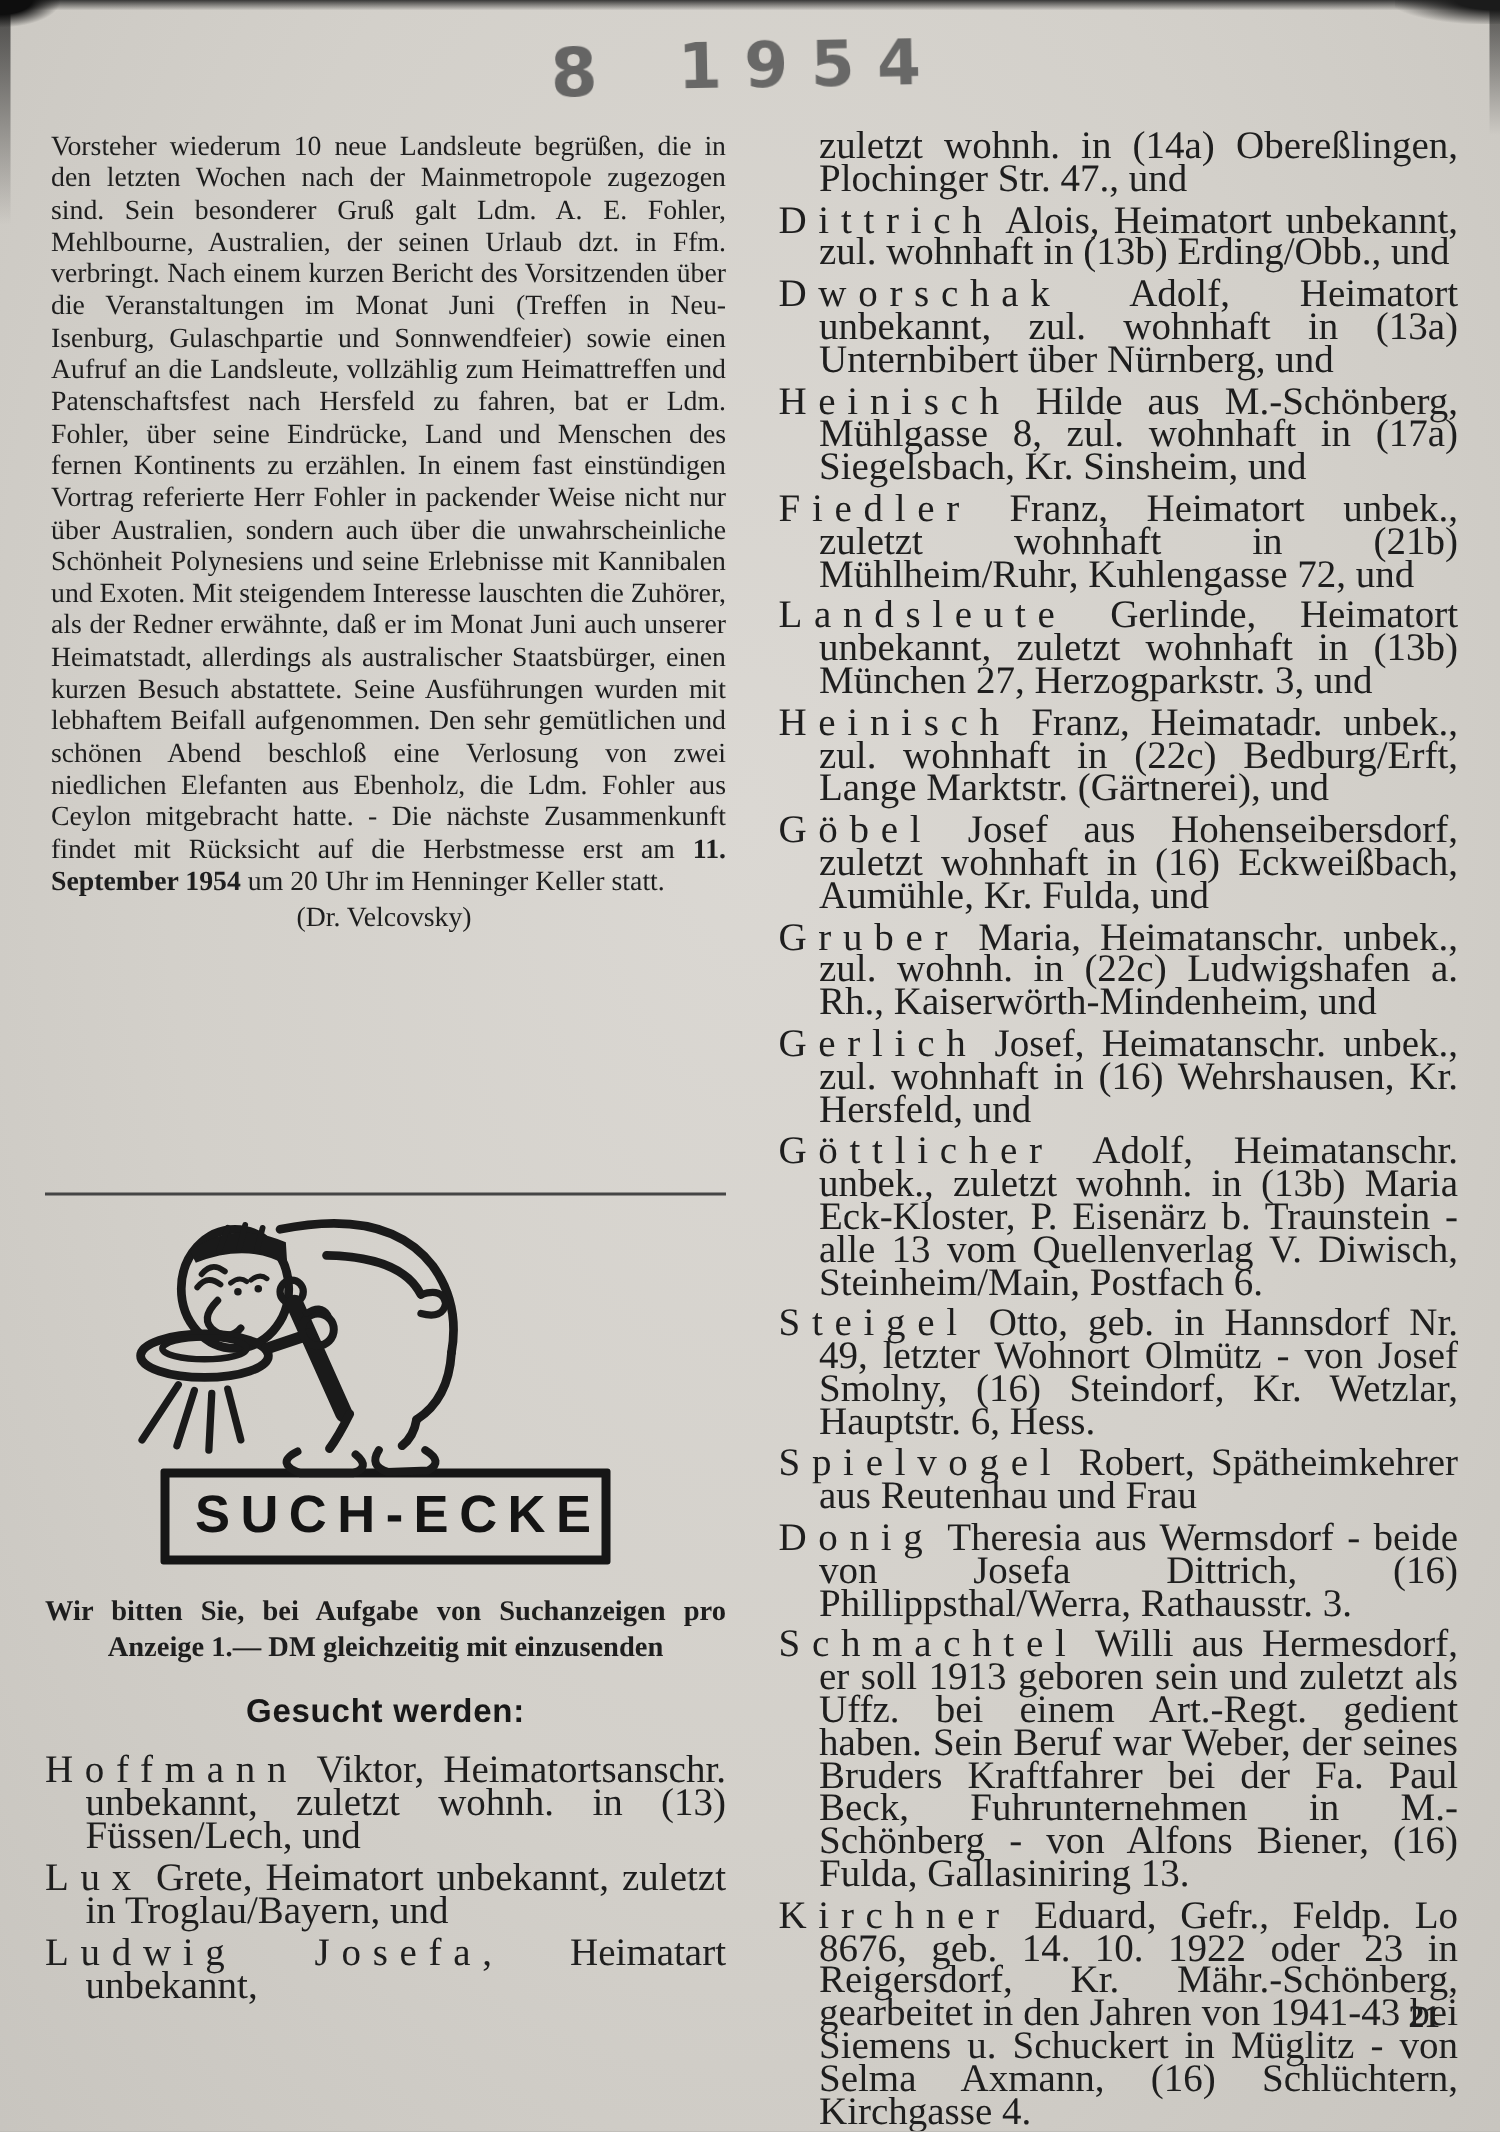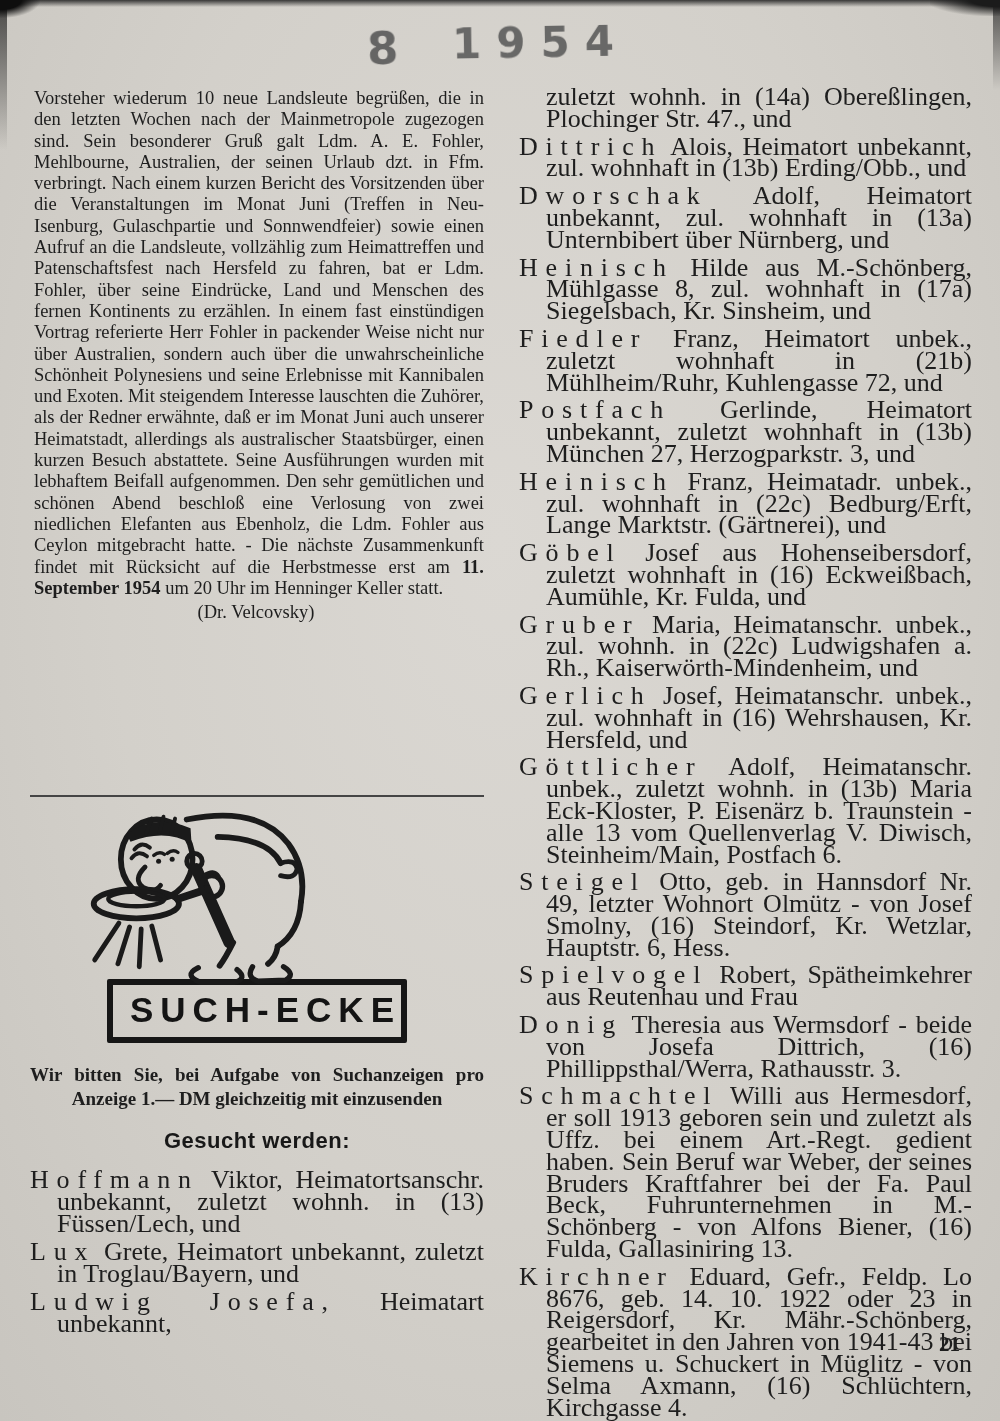--- a/index.html
+++ b/index.html
@@ -142,21 +142,21 @@
     </ul>
   </div>
 
   <div class="col-right">
     <ul class="entries">
       <li class="continuation"><span>zuletzt wohnh. in (14a) Obereßlingen, Plochinger Str. 47., und</span></li>
       <li class="entry"><span class="entry-name">Dittrich</span><span> Alois, Heimatort unbekannt, zul. wohnhaft in (13b) Erding/Obb., und</span></li>
       <li class="entry"><span class="entry-name">Dworschak</span><span> Adolf, Heimatort unbekannt, zul. wohnhaft in (13a) Unternbibert über Nürnberg, und</span></li>
       <li class="entry"><span class="entry-name">Heinisch</span><span> Hilde aus M.-Schönberg, Mühlgasse 8, zul. wohnhaft in (17a) Siegelsbach, Kr. Sinsheim, und</span></li>
       <li class="entry"><span class="entry-name">Fiedler</span><span> Franz, Heimatort unbek., zuletzt wohnhaft in (21b) Mühlheim/Ruhr, Kuhlengasse 72, und</span></li>
-      <li class="entry"><span class="entry-name">Postfach</span><span> Gerlinde, Heimatort unbekannt, zuletzt wohnhaft in (13b) München 27, Herzogparkstr. 3, und</span></li>
+      <li class="entry"><span class="entry-name">Landsleute</span><span> Gerlinde, Heimatort unbekannt, zuletzt wohnhaft in (13b) München 27, Herzogparkstr. 3, und</span></li>
       <li class="entry"><span class="entry-name">Heinisch</span><span> Franz, Heimatadr. unbek., zul. wohnhaft in (22c) Bedburg/Erft, Lange Marktstr. (Gärtnerei), und</span></li>
       <li class="entry"><span class="entry-name">Göbel</span><span> Josef aus Hohenseibersdorf, zuletzt wohnhaft in (16) Eckweißbach, Aumühle, Kr. Fulda, und</span></li>
       <li class="entry"><span class="entry-name">Gruber</span><span> Maria, Heimatanschr. unbek., zul. wohnh. in (22c) Ludwigshafen a. Rh., Kaiserwörth-Mindenheim, und</span></li>
       <li class="entry"><span class="entry-name">Gerlich</span><span> Josef, Heimatanschr. unbek., zul. wohnhaft in (16) Wehrshausen, Kr. Hersfeld, und</span></li>
       <li class="entry"><span class="entry-name">Göttlicher</span><span> Adolf, Heimatanschr. unbek., zuletzt wohnh. in (13b) Maria Eck-Kloster, P. Eisenärz b. Traunstein - alle 13 vom Quellenverlag V. Diwisch, Steinheim/Main, Postfach 6.</span></li>
       <li class="entry"><span class="entry-name">Steigel</span><span> Otto, geb. in Hannsdorf Nr. 49, letzter Wohnort Olmütz - von Josef Smolny, (16) Steindorf, Kr. Wetzlar, Hauptstr. 6, Hess.</span></li>
       <li class="entry"><span class="entry-name">Spielvogel</span><span> Robert, Spätheimkehrer aus Reutenhau und Frau</span></li>
       <li class="entry"><span class="entry-name">Donig</span><span> Theresia aus Wermsdorf - beide von Josefa Dittrich, (16) Phillippsthal/Werra, Rathausstr. 3.</span></li>
       <li class="entry"><span class="entry-name">Schmachtel</span><span> Willi aus Hermesdorf, er soll 1913 geboren sein und zuletzt als Uffz. bei einem Art.-Regt. gedient haben. Sein Beruf war Weber, der seines Bruders Kraftfahrer bei der Fa. Paul Beck, Fuhrunternehmen in M.-Schönberg - von Alfons Biener, (16) Fulda, Gallasiniring 13.</span></li>
       <li class="entry"><span class="entry-name">Kirchner</span><span> Eduard, Gefr., Feldp. Lo 8676, geb. 14. 10. 1922 oder 23 in Reigersdorf, Kr. Mähr.-Schönberg, gearbeitet in den Jahren von 1941-43 bei Siemens u. Schuckert in Müglitz - von Selma Axmann, (16) Schlüchtern, Kirchgasse 4.</span></li>

